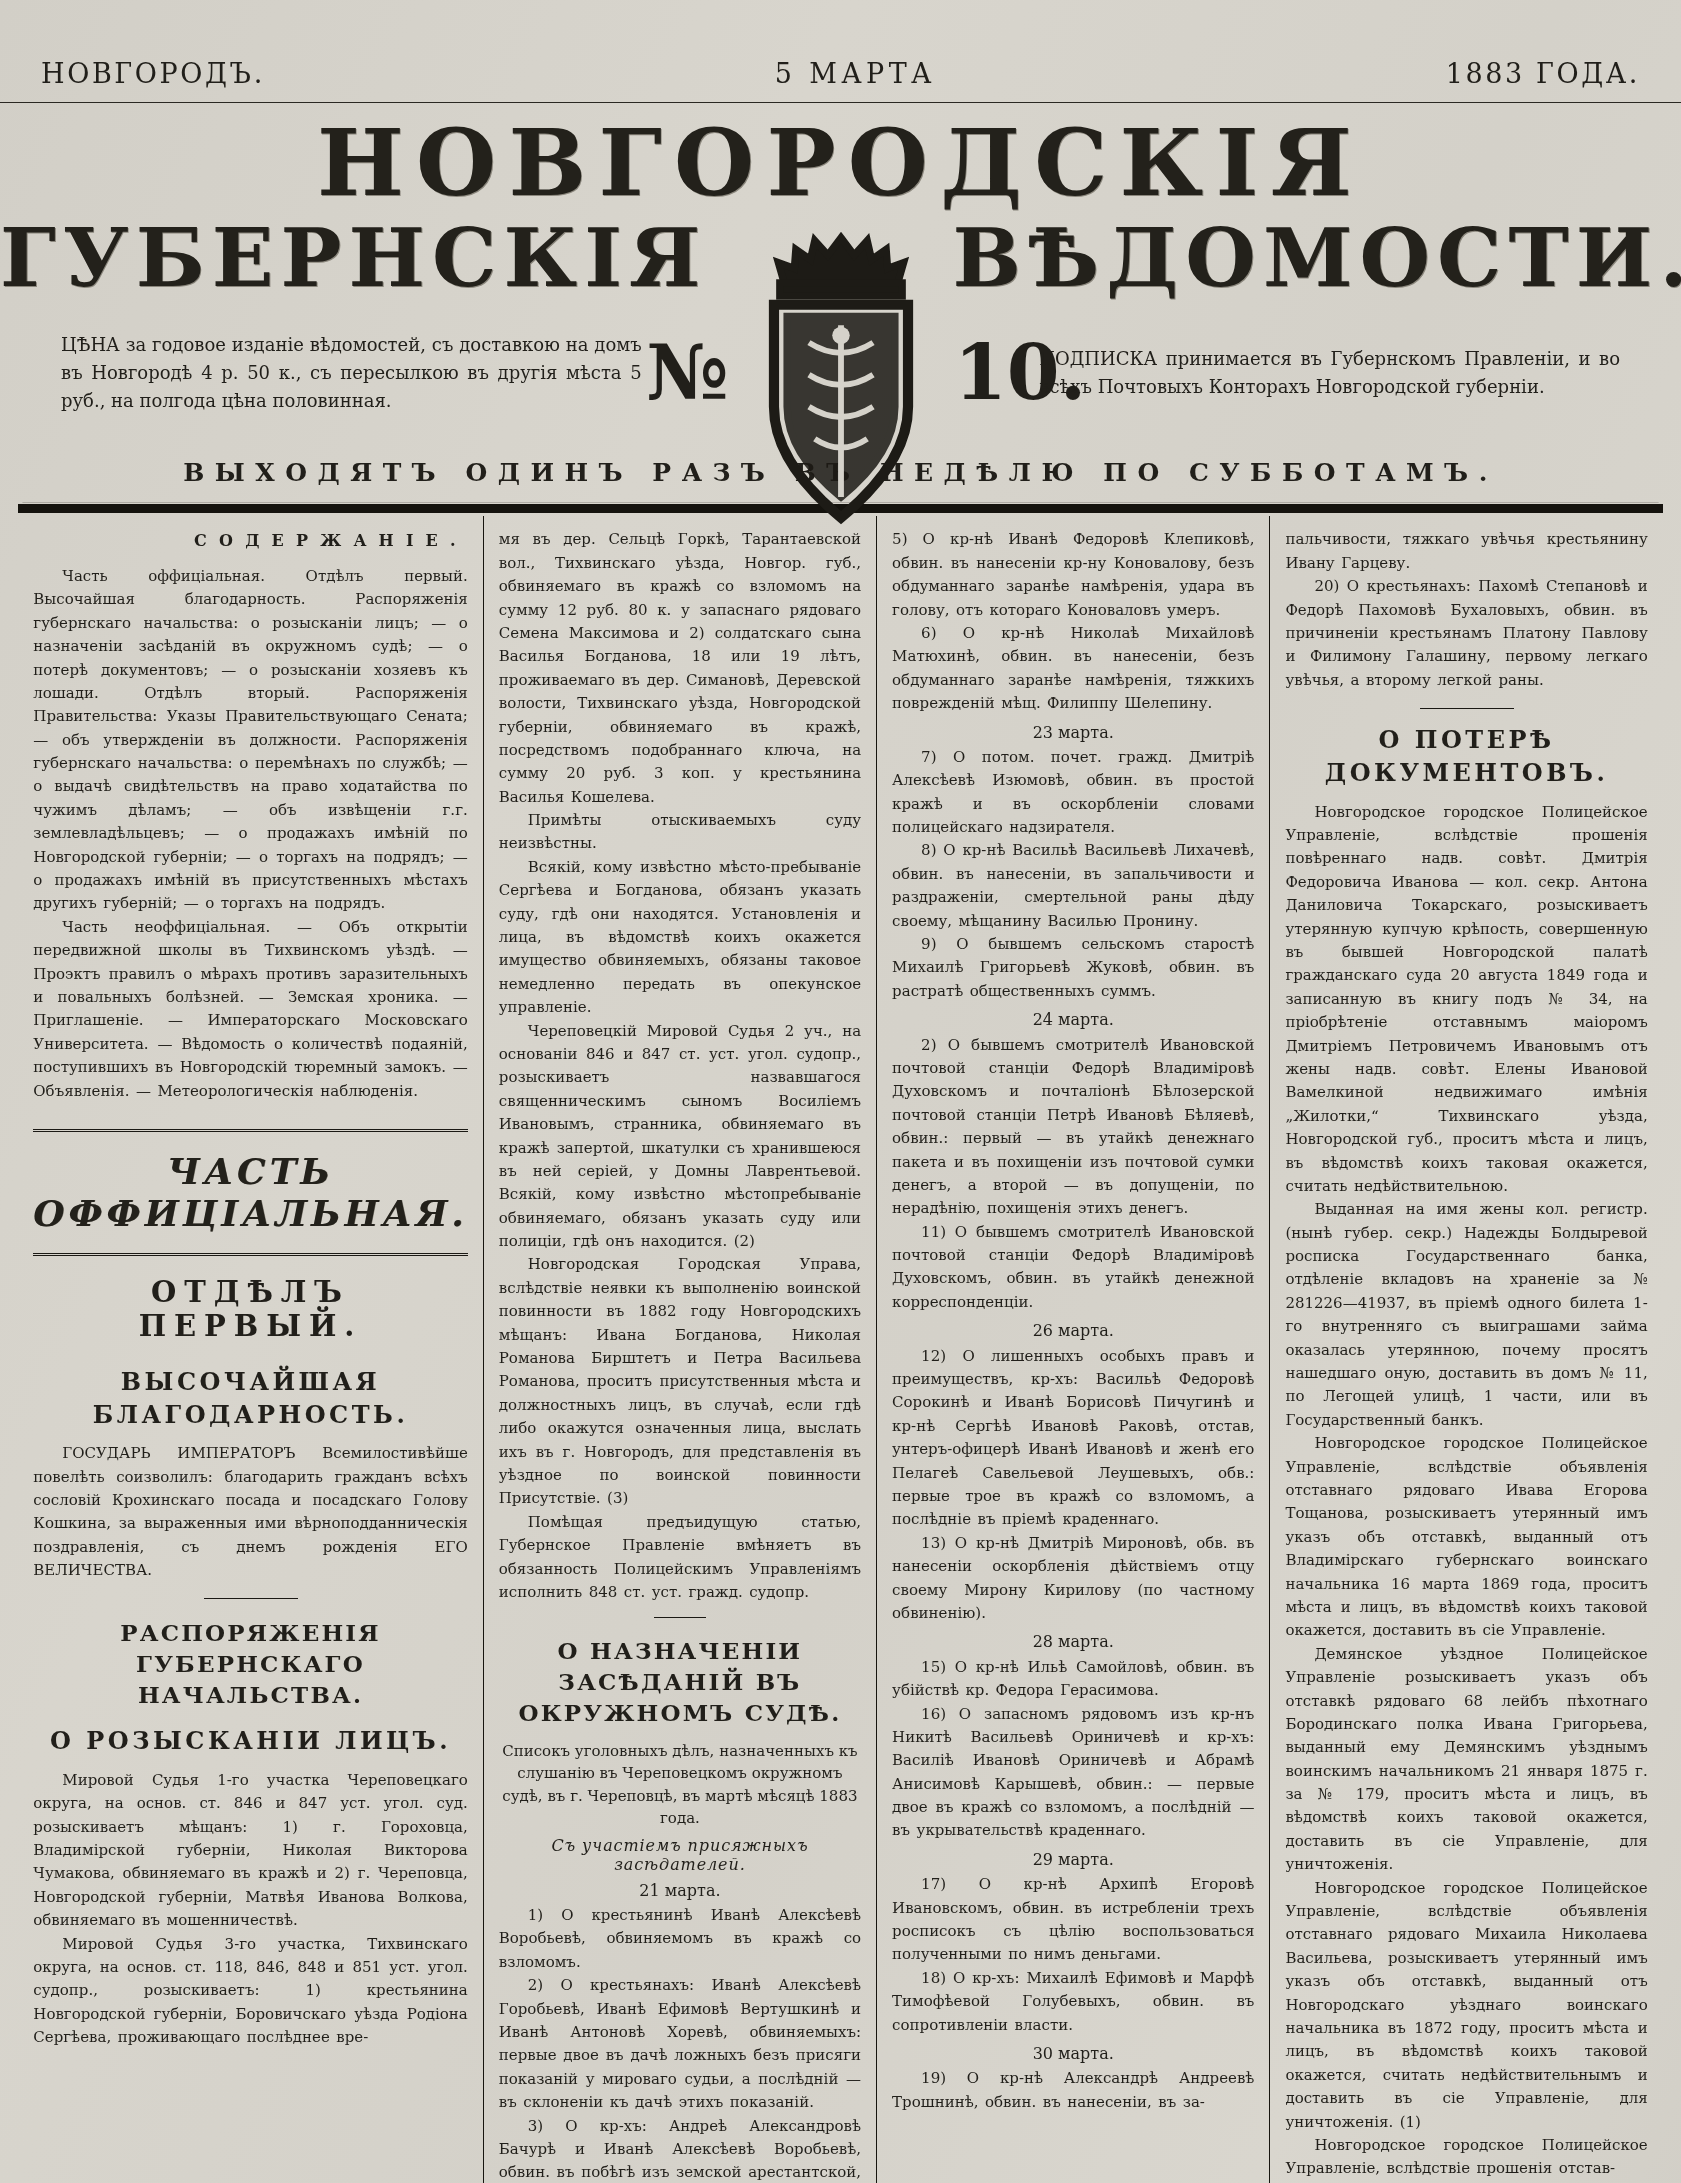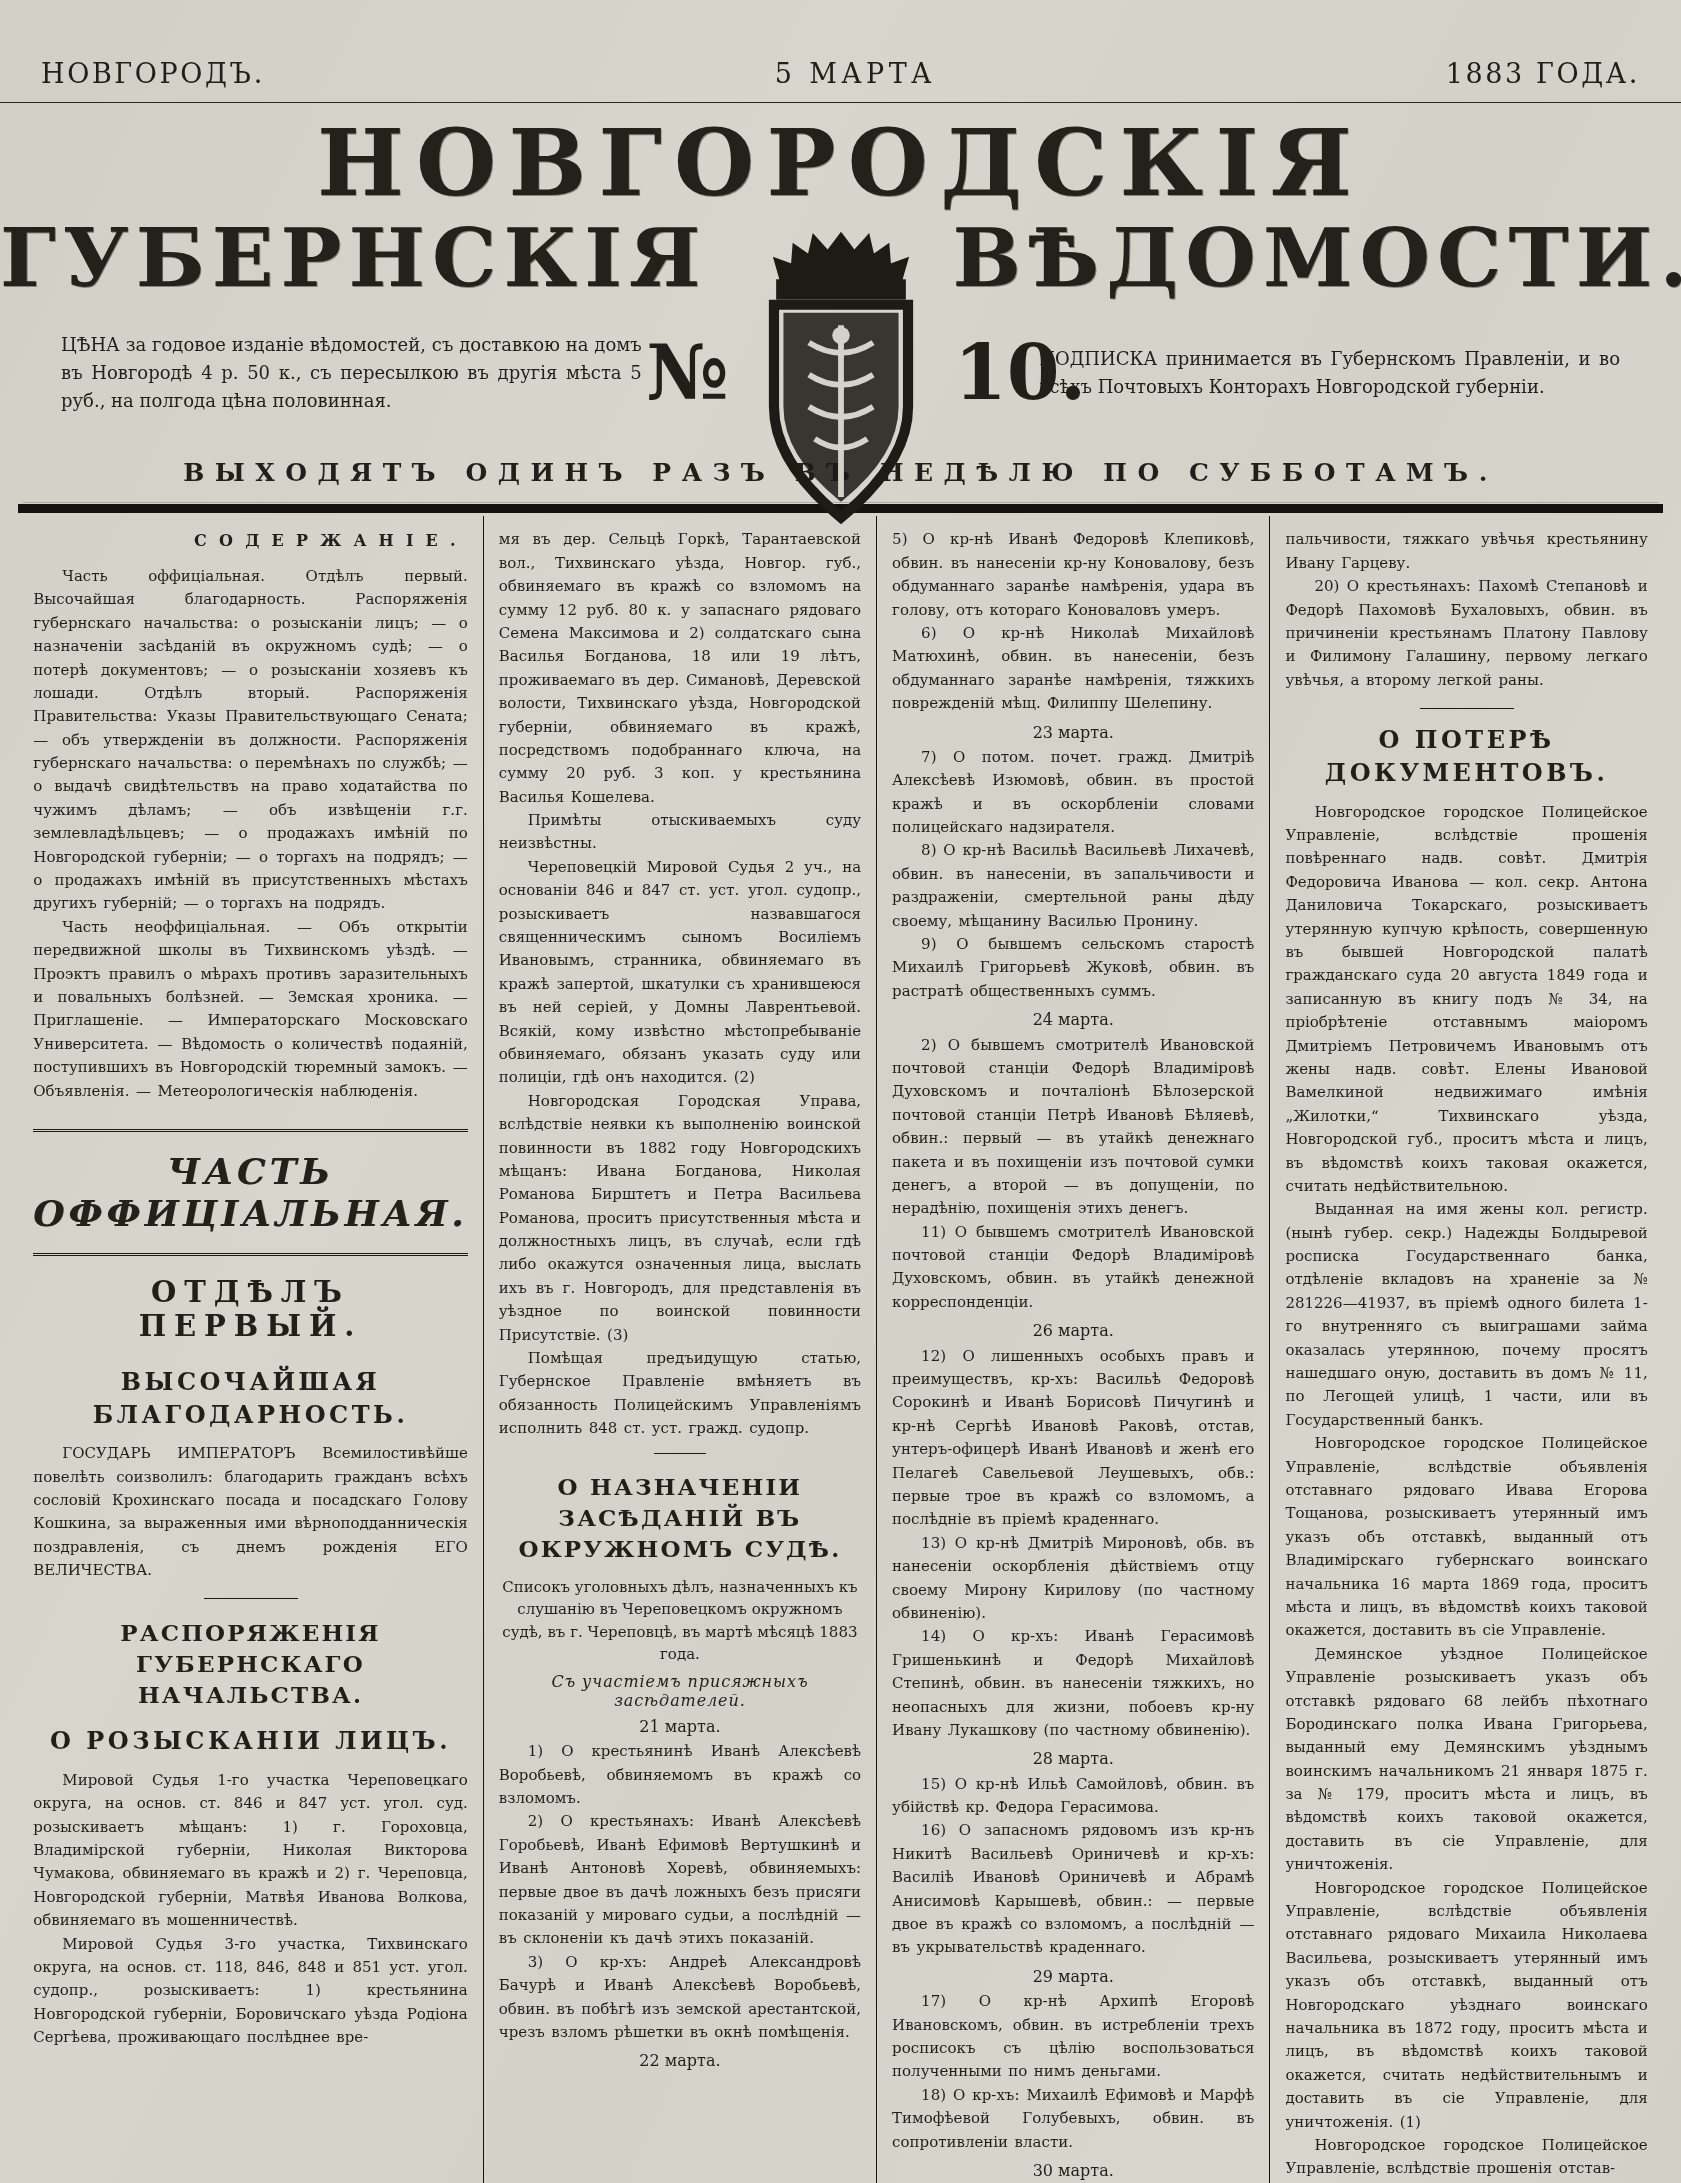--- a/index.html
+++ b/index.html
@@ -140,20 +140,21 @@
         <div class="para">ГОСУДАРЬ ИМПЕРАТОРЪ Всемилостивѣйше повелѣть соизволилъ: благодарить гражданъ всѣхъ сословій Крохинскаго посада и посадскаго Голову Кошкина, за выраженныя ими вѣрноподданническія поздравленія, съ днемъ рожденія ЕГО ВЕЛИЧЕСТВА.</div>
         <div class="divider"></div>
         <div class="h-big">РАСПОРЯЖЕНІЯ ГУБЕРНСКАГО НАЧАЛЬСТВА.</div>
         <div class="h-sub">О РОЗЫСКАНІИ ЛИЦЪ.</div>
         <div class="para">Мировой Судья 1-го участка Череповецкаго округа, на основ. ст. 846 и 847 уст. угол. суд. розыскиваетъ мѣщанъ: 1) г. Гороховца, Владимірской губерніи, Николая Викторова Чумакова, обвиняемаго въ кражѣ и 2) г. Череповца, Новгородской губерніи, Матвѣя Иванова Волкова, обвиняемаго въ мошенничествѣ.</div>
         <div class="para">Мировой Судья 3-го участка, Тихвинскаго округа, на основ. ст. 118, 846, 848 и 851 уст. угол. судопр., розыскиваетъ: 1) крестьянина Новгородской губерніи, Боровичскаго уѣзда Родіона Сергѣева, проживающаго послѣднее вре-</div>
       </div>
       <div class="col">
         <div class="para noindent">мя въ дер. Сельцѣ Горкѣ, Тарантаевской вол., Тихвинскаго уѣзда, Новгор. губ., обвиняемаго въ кражѣ со взломомъ на сумму 12 руб. 80 к. у запаснаго рядоваго Семена Максимова и 2) солдатскаго сына Василья Богданова, 18 или 19 лѣтъ, проживаемаго въ дер. Симановѣ, Деревской волости, Тихвинскаго уѣзда, Новгородской губерніи, обвиняемаго въ кражѣ, посредствомъ подобраннаго ключа, на сумму 20 руб. 3 коп. у крестьянина Василья Кошелева.</div>
         <div class="para">Примѣты отыскиваемыхъ суду неизвѣстны.</div>
+        <div class="para">Всякій, кому извѣстно мѣсто-пребываніе Сергѣева и Богданова, обязанъ указать суду, гдѣ они находятся. Установленія и лица, въ вѣдомствѣ коихъ окажется имущество обвиняемыхъ, обязаны таковое немедленно передать въ опекунское управленіе.</div>
         <div class="para">Череповецкій Мировой Судья 2 уч., на основаніи 846 и 847 ст. уст. угол. судопр., розыскиваетъ назвавшагося священническимъ сыномъ Восиліемъ Ивановымъ, странника, обвиняемаго въ кражѣ запертой, шкатулки съ хранившеюся въ ней серіей, у Домны Лаврентьевой. Всякій, кому извѣстно мѣстопребываніе обвиняемаго, обязанъ указать суду или полиціи, гдѣ онъ находится. (2)</div>
         <div class="para">Новгородская Городская Управа, вслѣдствіе неявки къ выполненію воинской повинности въ 1882 году Новгородскихъ мѣщанъ: Ивана Богданова, Николая Романова Бирштетъ и Петра Васильева Романова, проситъ присутственныя мѣста и должностныхъ лицъ, въ случаѣ, если гдѣ либо окажутся означенныя лица, выслать ихъ въ г. Новгородъ, для представленія въ уѣздное по воинской повинности Присутствіе. (3)</div>
         <div class="para">Помѣщая предъидущую статью, Губернское Правленіе вмѣняетъ въ обязанность Полицейскимъ Управленіямъ исполнить 848 ст. уст. гражд. судопр.</div>
         <div class="divider sm"></div>
         <div class="h-big">О НАЗНАЧЕНІИ ЗАСѢДАНІЙ ВЪ ОКРУЖНОМЪ СУДѢ.</div>
         <div class="center-para">Списокъ уголовныхъ дѣлъ, назначенныхъ къ слушанію въ Череповецкомъ окружномъ судѣ, въ г. Череповцѣ, въ мартѣ мѣсяцѣ 1883 года.</div>
         <div class="italic-line">Съ участіемъ присяжныхъ засѣдателей.</div>
         <div class="date-line">21 марта.</div>
         <div class="para">1) О крестьянинѣ Иванѣ Алексѣевѣ Воробьевѣ, обвиняемомъ въ кражѣ со взломомъ.</div>
         <div class="para">2) О крестьянахъ: Иванѣ Алексѣевѣ Горобьевѣ, Иванѣ Ефимовѣ Вертушкинѣ и Иванѣ Антоновѣ Хоревѣ, обвиняемыхъ: первые двое въ дачѣ ложныхъ безъ присяги показаній у мироваго судьи, а послѣдній — въ склоненіи къ дачѣ этихъ показаній.</div>
@@ -166,21 +167,20 @@
         <div class="date-line">23 марта.</div>
         <div class="para">7) О потом. почет. гражд. Дмитріѣ Алексѣевѣ Изюмовѣ, обвин. въ простой кражѣ и въ оскорбленіи словами полицейскаго надзирателя.</div>
         <div class="para">8) О кр-нѣ Васильѣ Васильевѣ Лихачевѣ, обвин. въ нанесеніи, въ запальчивости и раздраженіи, смертельной раны дѣду своему, мѣщанину Василью Пронину.</div>
         <div class="para">9) О бывшемъ сельскомъ старостѣ Михаилѣ Григорьевѣ Жуковѣ, обвин. въ растратѣ общественныхъ суммъ.</div>
         <div class="date-line">24 марта.</div>
         <div class="para">2) О бывшемъ смотрителѣ Ивановской почтовой станціи Федорѣ Владиміровѣ Духовскомъ и почталіонѣ Бѣлозерской почтовой станціи Петрѣ Ивановѣ Бѣляевѣ, обвин.: первый — въ утайкѣ денежнаго пакета и въ похищеніи изъ почтовой сумки денегъ, а второй — въ допущеніи, по нерадѣнію, похищенія этихъ денегъ.</div>
         <div class="para">11) О бывшемъ смотрителѣ Ивановской почтовой станціи Федорѣ Владиміровѣ Духовскомъ, обвин. въ утайкѣ денежной корреспонденціи.</div>
         <div class="date-line">26 марта.</div>
         <div class="para">12) О лишенныхъ особыхъ правъ и преимуществъ, кр-хъ: Васильѣ Федоровѣ Сорокинѣ и Иванѣ Борисовѣ Пичугинѣ и кр-нѣ Сергѣѣ Ивановѣ Раковѣ, отстав, унтеръ-офицерѣ Иванѣ Ивановѣ и женѣ его Пелагеѣ Савельевой Леушевыхъ, обв.: первые трое въ кражѣ со взломомъ, а послѣдніе въ пріемѣ краденнаго.</div>
         <div class="para">13) О кр-нѣ Дмитріѣ Мироновѣ, обв. въ нанесеніи оскорбленія дѣйствіемъ отцу своему Мирону Кирилову (по частному обвиненію).</div>
-        <div class="para">14) О кр-хъ: Иванѣ Герасимовѣ Гришенькинѣ и Федорѣ Михайловѣ Степинѣ, обвин. въ нанесеніи тяжкихъ, но неопасныхъ для жизни, побоевъ кр-ну Ивану Лукашкову (по частному обвиненію).</div>
         <div class="date-line">28 марта.</div>
         <div class="para">15) О кр-нѣ Ильѣ Самойловѣ, обвин. въ убійствѣ кр. Федора Герасимова.</div>
         <div class="para">16) О запасномъ рядовомъ изъ кр-нъ Никитѣ Васильевѣ Ориничевѣ и кр-хъ: Василіѣ Ивановѣ Ориничевѣ и Абрамѣ Анисимовѣ Карышевѣ, обвин.: — первые двое въ кражѣ со взломомъ, а послѣдній — въ укрывательствѣ краденнаго.</div>
         <div class="date-line">29 марта.</div>
         <div class="para">17) О кр-нѣ Архипѣ Егоровѣ Ивановскомъ, обвин. въ истребленіи трехъ росписокъ съ цѣлію воспользоваться полученными по нимъ деньгами.</div>
         <div class="para">18) О кр-хъ: Михаилѣ Ефимовѣ и Марфѣ Тимофѣевой Голубевыхъ, обвин. въ сопротивленіи власти.</div>
         <div class="date-line">30 марта.</div>
         <div class="para">19) О кр-нѣ Александрѣ Андреевѣ Трошнинѣ, обвин. въ нанесеніи, въ за-</div>
       </div>
       <div class="col">

